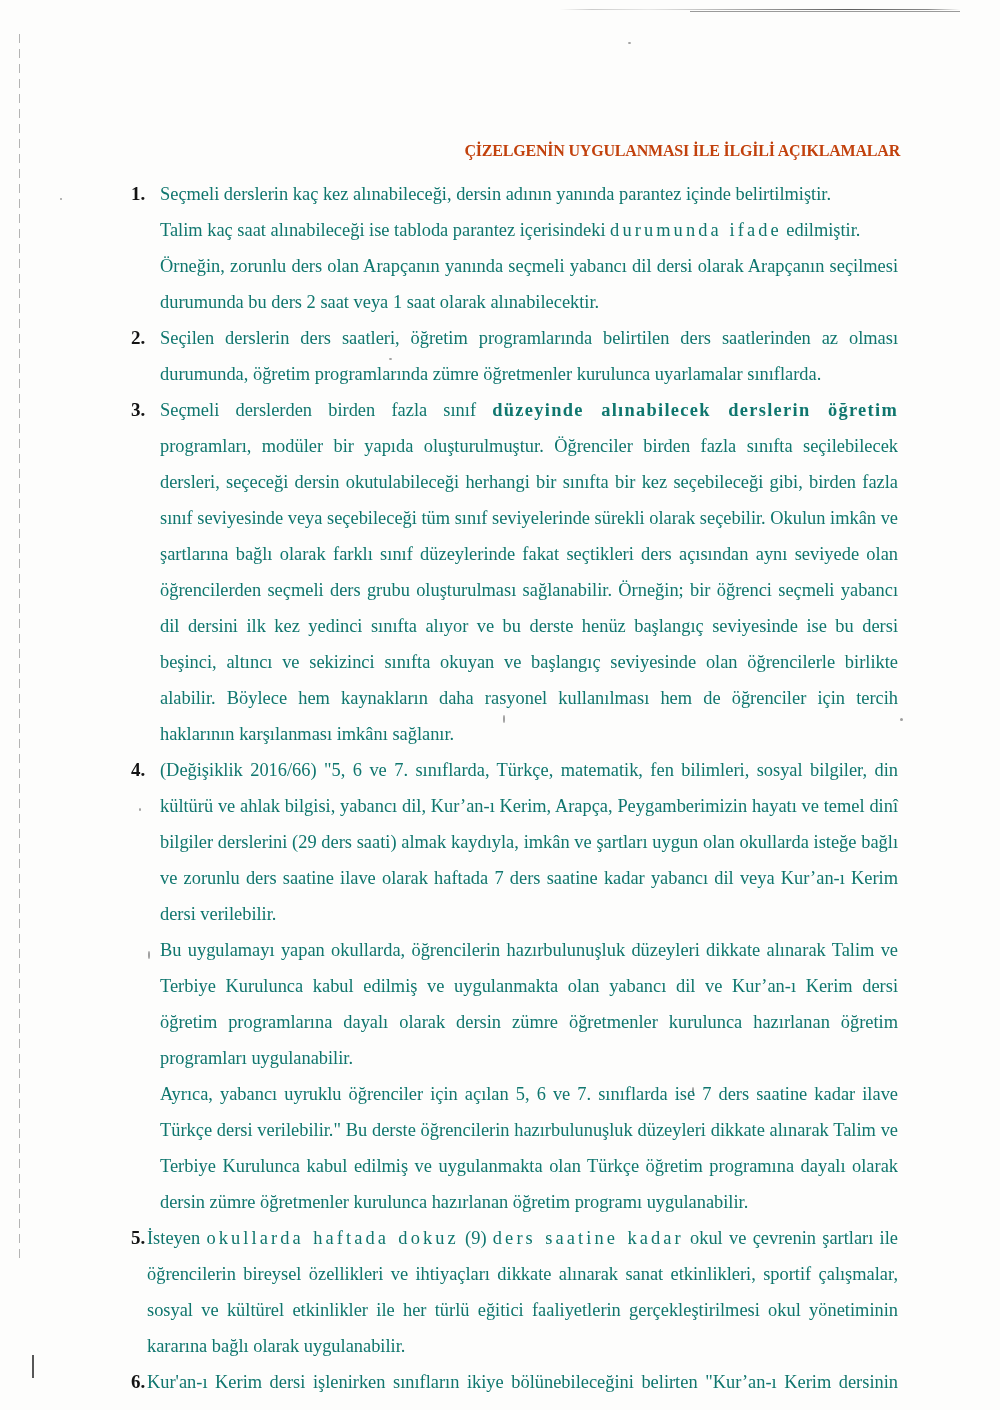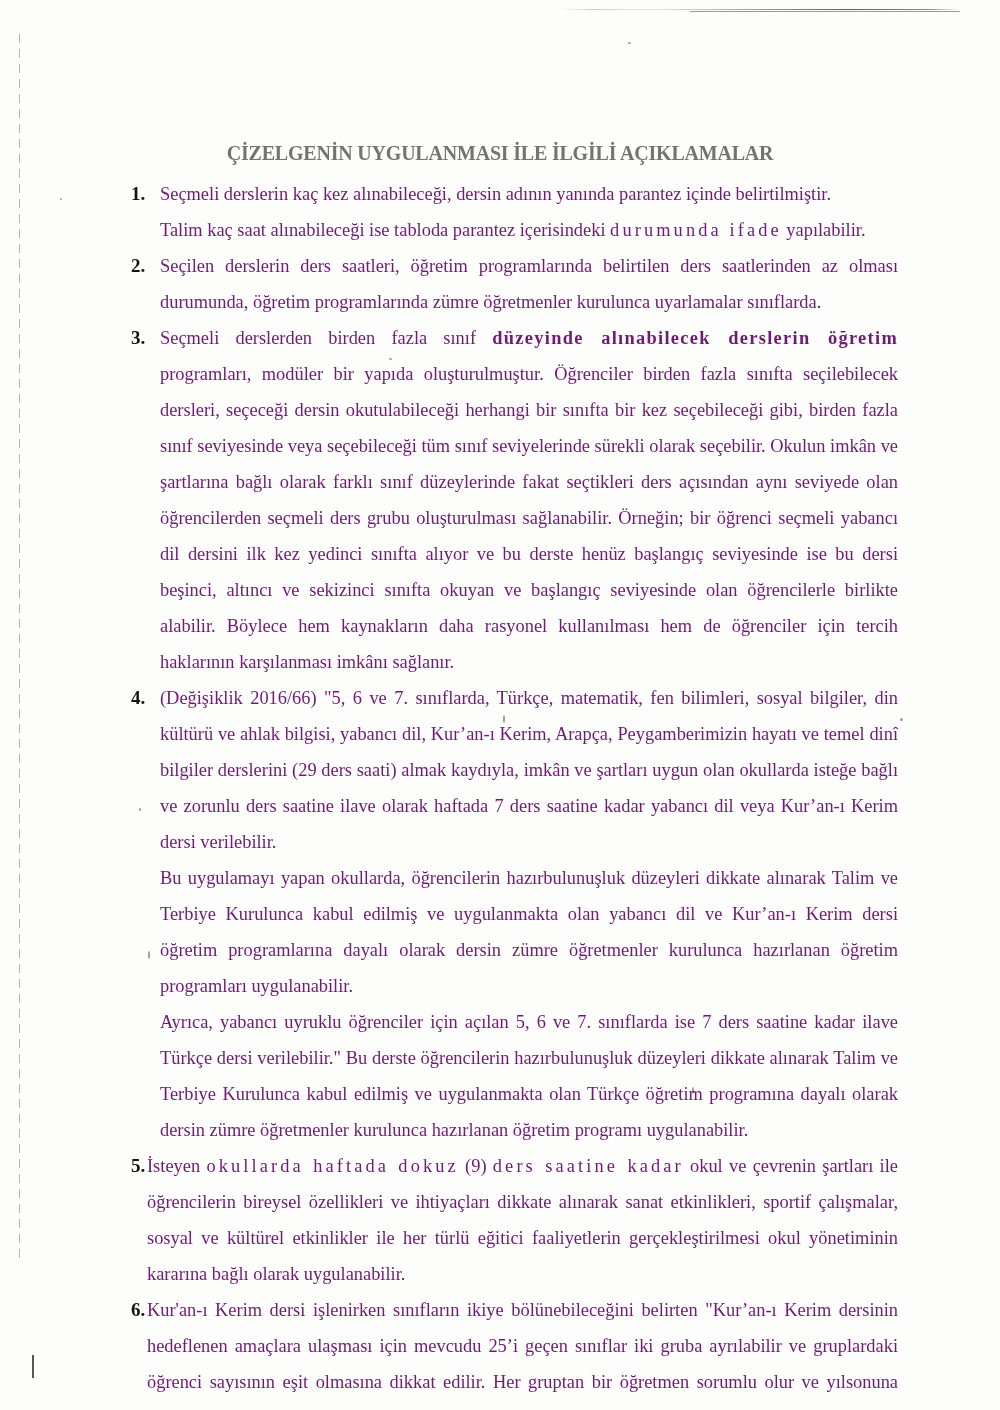--- a/index.html
+++ b/index.html
@@ -78,25 +78,25 @@
   .speck-f { left: 148px; top: 951px; width: 2px;  height: 8px; }
   .speck-g { left: 692px; top: 1087px; width: 2px; height: 7px; }
   .speck-h { left: 503px; top: 715px; width: 2px;  height: 8px; }
 
   
   .doc-title {
     position: absolute;
     left: 100px;
     top: 142px;
     width: 800px;
-    text-align: center;
-    font-size: 20px;
+    text-align: right;
+    font-size: 16px;
     font-weight: bold;
     letter-spacing: -0.2px;
-    color: #737373;
+    color: #c2410c;
   }
 
   .body-block {
     position: absolute;
     left: 131px;
     top: 176px;
     width: 767px;
   }
 
   .item {
@@ -115,21 +115,21 @@
     line-height: 36px;
     text-align: left;
   }
 
   .item-body {
     margin-left: 29px;
     font-size: 18.4px;
     line-height: 36px;
     text-align: justify;
     text-justify: inter-word;
-    color: #701a75;
+    color: #0f766e;
   }
   .item-body.tight-indent { margin-left: 16px; }
 
   .para {
     margin: 0;
     text-align: justify;
     text-justify: inter-word;
   }
   .para.last { text-align-last: left; }
 
@@ -158,21 +158,24 @@
 
   <div class="body-block">
 
     <div class="item">
       <span class="item-marker">1.</span>
       <div class="item-body">
         <p class="para">
           <span>Seçmeli derslerin kaç kez alınabileceği, dersin adının yanında parantez içinde belirtilmiştir.</span>
         </p>
         <p class="para">
-          <span>Talim kaç saat alınabileceği ise tabloda parantez içerisindeki </span><span class="ls-wide">durumunda ifade</span><span> yapılabilir.</span>
+          <span>Talim kaç saat alınabileceği ise tabloda parantez içerisindeki </span><span class="ls-wide">durumunda ifade</span><span> edilmiştir.</span>
+        </p>
+        <p class="para last">
+          <span>Örneğin, zorunlu ders olan Arapçanın yanında seçmeli yabancı dil dersi olarak Arapçanın seçilmesi durumunda bu ders 2 saat veya 1 saat olarak alınabilecektir.</span>
         </p>
       </div>
     </div>
 
     <div class="item">
       <span class="item-marker">2.</span>
       <div class="item-body">
         <p class="para last">
           <span>Seçilen derslerin ders saatleri, öğretim programlarında belirtilen ders saatlerinden az olması durumunda, öğretim programlarında zümre öğretmenler kurulunca uyarlamalar sınıflarda.</span>
         </p>

